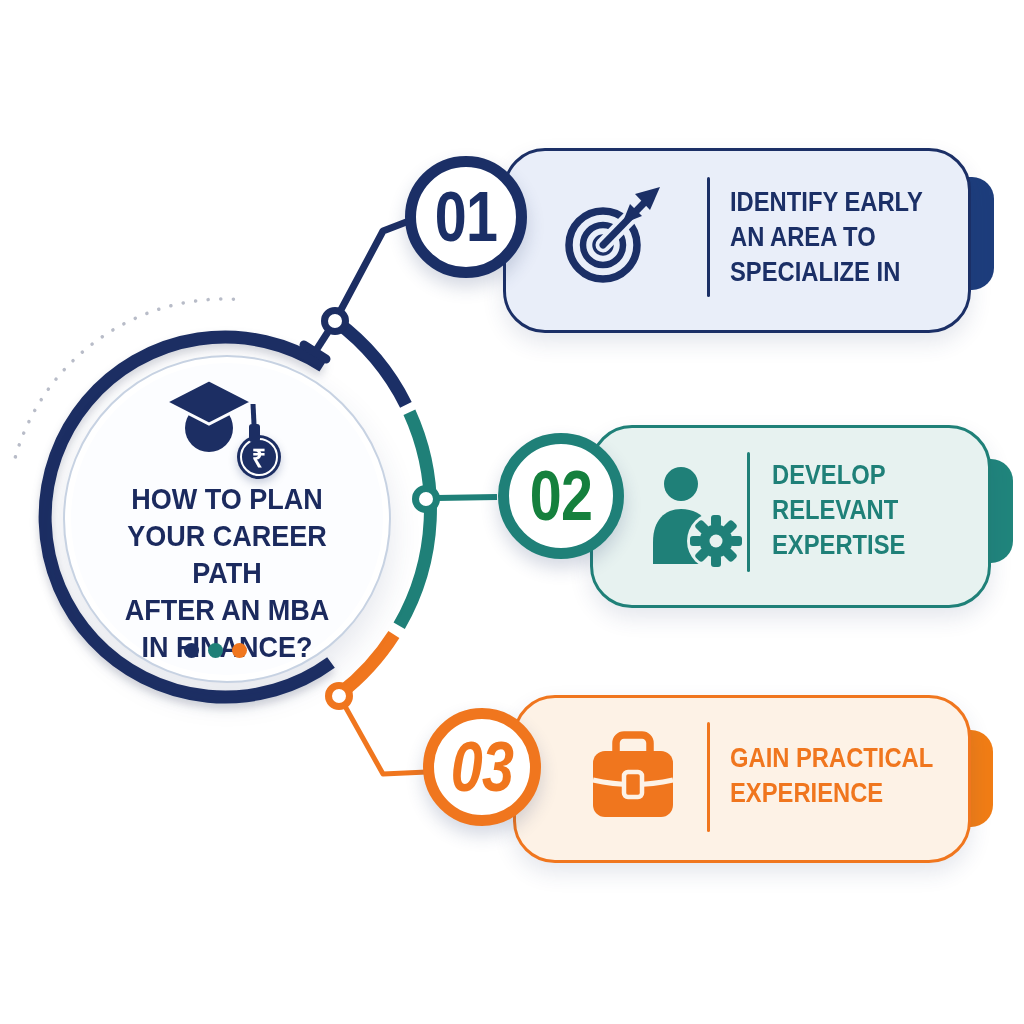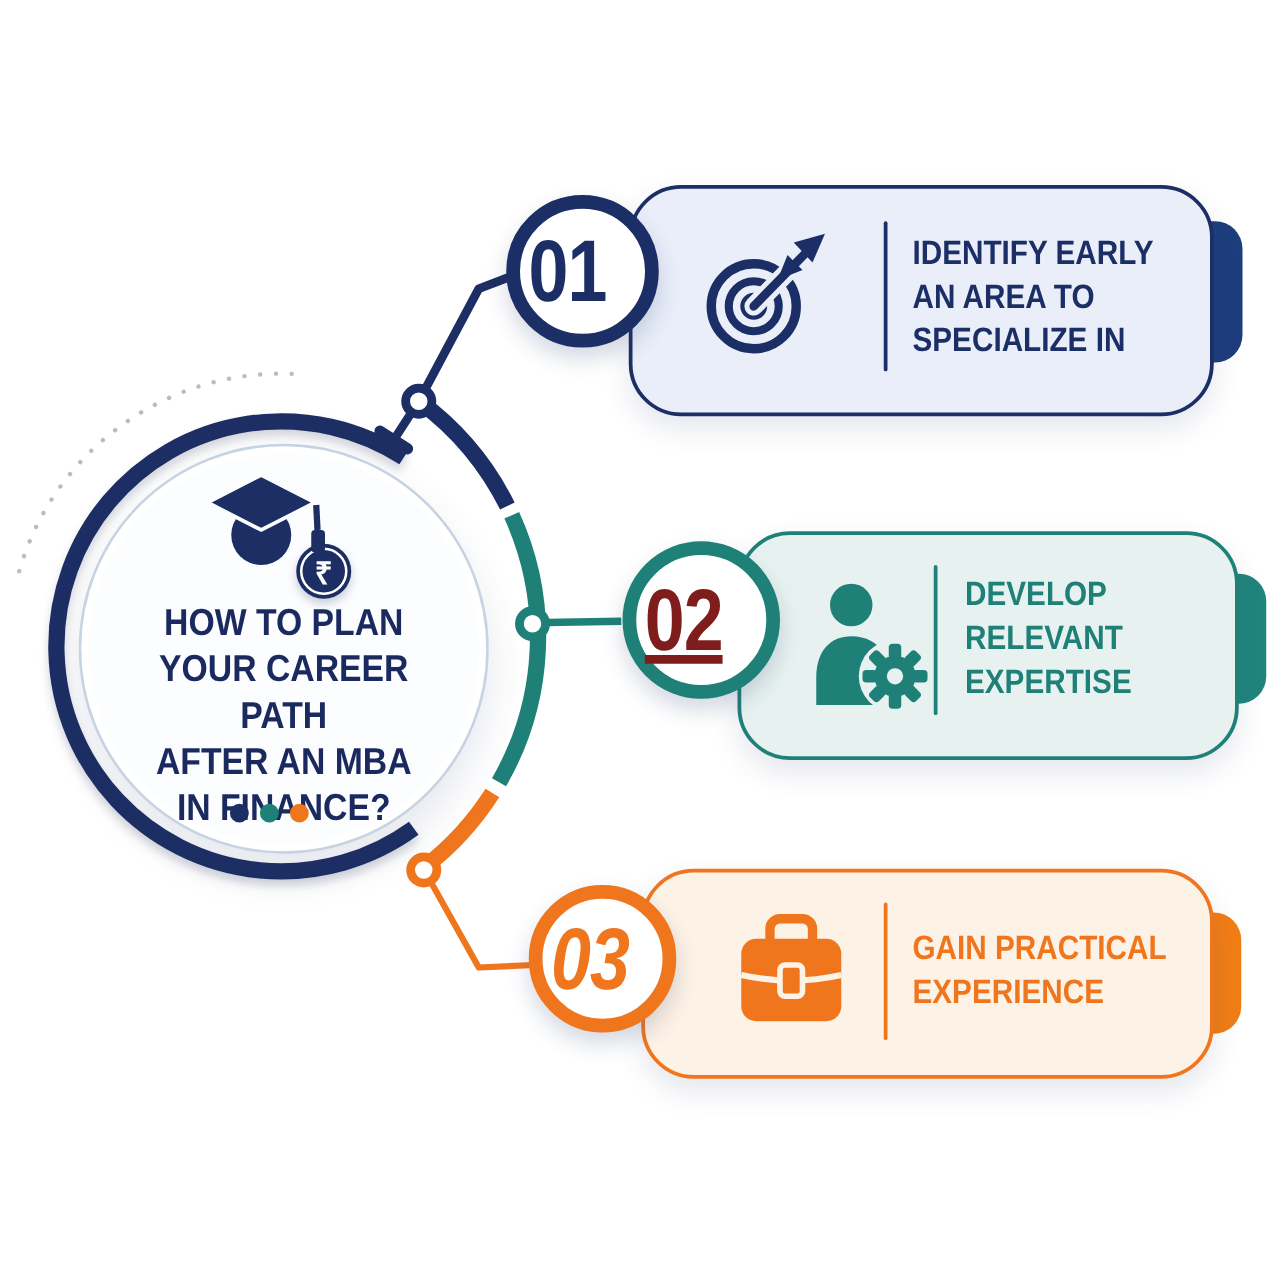--- a/index.html
+++ b/index.html
@@ -7,21 +7,21 @@
   .stage{position:relative;width:1024px;height:1024px;background:#fff;}
   .abs{position:absolute;}
   svg{display:block;}
   
   #connectors{position:absolute;left:0;top:0;z-index:0;}
   
   .card{position:absolute;z-index:2;border:3px solid;border-radius:42px;
         box-shadow:0 10px 22px rgba(40,60,110,.12);}
   .tab{position:absolute;z-index:1;border-radius:0 22px 22px 0;}
   .numcircle{position:absolute;z-index:3;border:11px solid;border-radius:50%;
-        background:#fff;display:flex;align-items:center;justify-content:flex-start;
+        background:#fff;display:flex;align-items:center;justify-content:center;
         box-shadow:0 9px 18px rgba(40,60,110,.20);box-sizing:border-box;}
   .numcircle span{font-size:70px;font-weight:bold;letter-spacing:-1px;
         transform:scaleX(.82);transform-origin:50% 50%;}
   .divider{position:absolute;z-index:3;width:3px;border-radius:2px;}
   .cardlabel{position:absolute;z-index:3;font-size:27px;font-weight:bold;line-height:35px;
         white-space:pre-line;letter-spacing:0;transform:scaleX(.88);transform-origin:0 50%;}
   .cardicon{position:absolute;z-index:3;}
   
   .hub{position:absolute;left:63px;top:355px;width:324px;height:324px;z-index:2;
        background:#fcfdff;border:2px solid #c7d2e2;border-radius:50%;
@@ -121,21 +121,21 @@
       <polygon points="74,21 86,33 66,41" fill="currentColor"></polygon>
     </svg>
   </div>
   <div class="divider" style="left: 707px; top: 177px; height: 120px; background-color: rgb(27, 47, 102);"></div>
   <div class="cardlabel" style="left: 730px; top: 185px; color: rgb(27, 47, 102);">IDENTIFY EARLY
 AN AREA TO
 SPECIALIZE IN</div>
 
   <div class="tab" style="left: 968px; top: 459px; width: 45px; height: 104px; background-color: rgb(32, 133, 124);"></div>
   <div class="card" style="left: 590px; top: 425px; width: 395px; height: 177px; background-color: rgb(231, 242, 240); border-color: rgb(31, 128, 120);"></div>
-  <div class="numcircle" style="left: 498px; top: 433px; width: 126px; height: 126px; border-color: rgb(31, 128, 120); color: #7f1d1d; text-decoration: underline;">
+  <div class="numcircle" style="left: 498px; top: 433px; width: 126px; height: 126px; border-color: rgb(31, 128, 120); color: #15803d;">
     <span>02</span>
   </div>
   <div class="cardicon" style="left: 645px; top: 462px; width: 100px; height: 108px; color: rgb(31, 128, 120);">
     <svg width="100" height="108" viewBox="0 0 100 108">
       <circle cx="36" cy="22" r="17" fill="currentColor"></circle>
       <path d="M8,102 L8,80 C8,58 20,47 36,47 C48,47 57,52 61,60 L61,102 Z" fill="currentColor"></path>
       <circle cx="71" cy="79" r="29" fill="#e7f2f0"></circle>
       <g transform="translate(71,79)">
         <g fill="currentColor">
           <rect x="-5" y="-26" width="10" height="12" rx="3"></rect>

